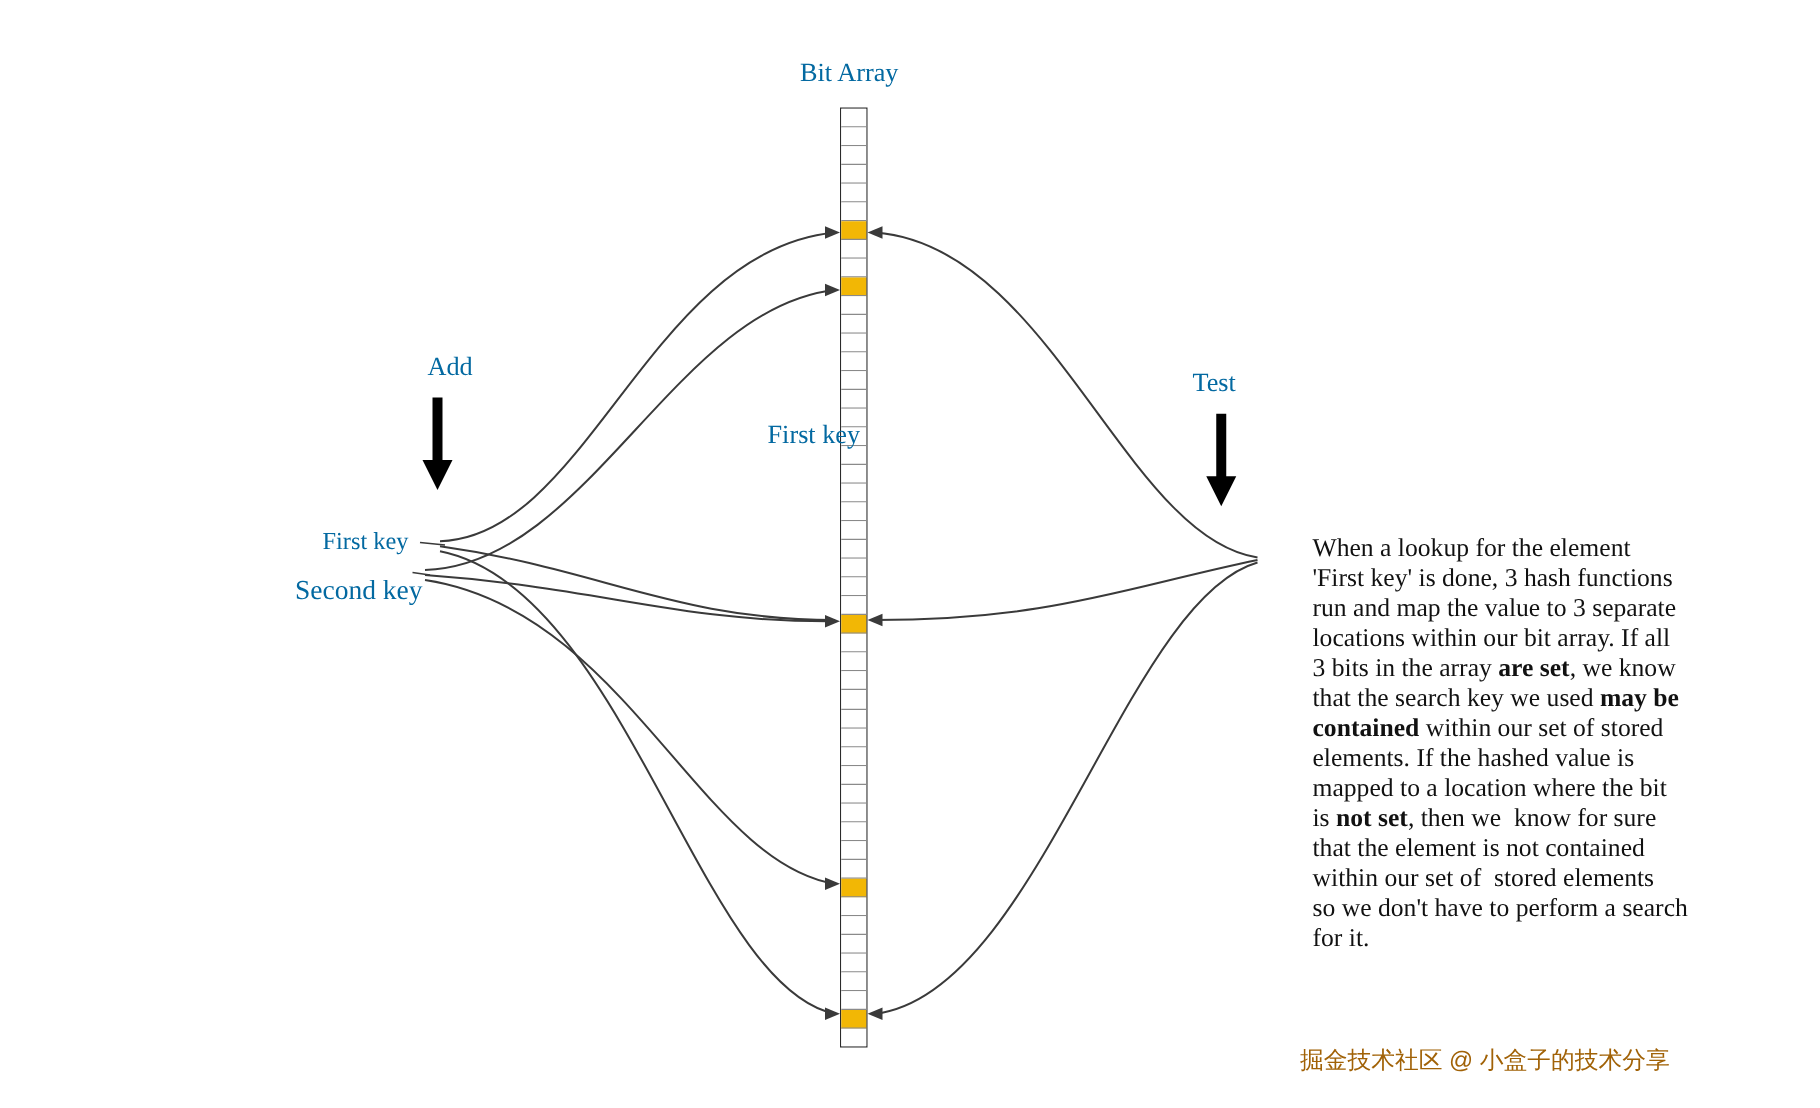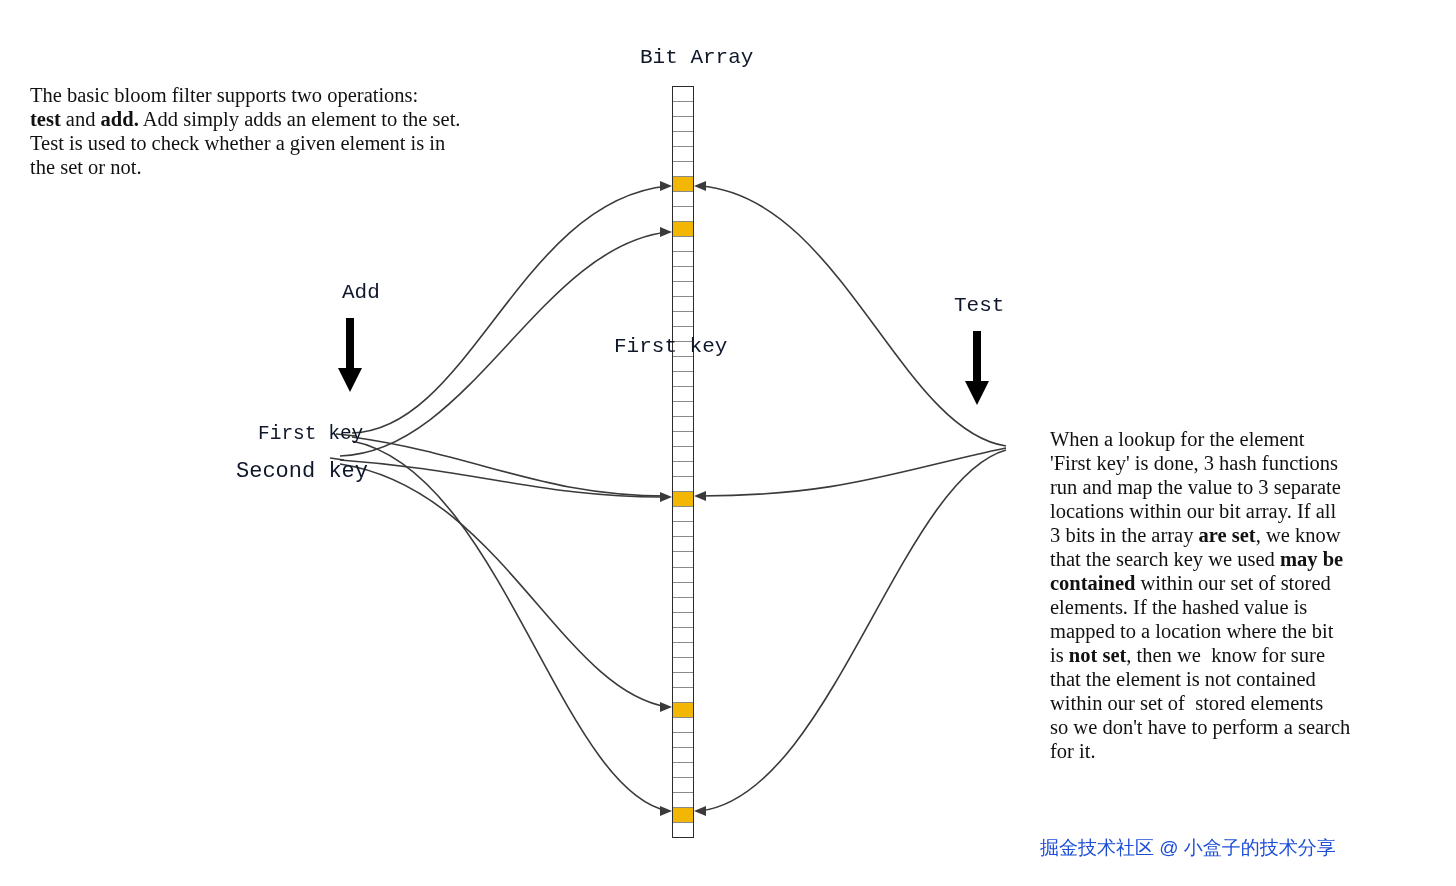--- a/index.html
+++ b/index.html
@@ -21,22 +21,22 @@
   svg.overlay {
     position: absolute;
     left: 0;
     top: 0;
     width: 1456px;
     height: 886px;
     pointer-events: none;
   }
   .txt {
     position: absolute;
-    font-family: Liberation Mono, monospace;
-    color: #0f172a;
+    font-family: Liberation Serif, serif;
+    color: #0369a1;
     white-space: pre;
   }
   .para {
     position: absolute;
     font-family: "Liberation Serif", serif;
     color: #111111;
     line-height: 1.17;
   }
   .para b { font-weight: bold; }
 
@@ -80,21 +80,21 @@
   }
   #label-second-key {
     left: 236px;
     top: 459px;
     font-size: 22px;
   }
   #watermark {
     left: 1040px;
     top: 835px;
     font-size: 19px;
-    color: #1d4ed8;
+    color: #a16207;
     font-family: "Liberation Sans", sans-serif;
   }
 
   
   #bit-array {
     position: absolute;
     left: 672px;
     top: 86px;
     width: 22px;
     height: 752px;
@@ -218,26 +218,20 @@
     </g>
 
     <g stroke="#3a3a3a" stroke-width="1.4">
       <line x1="336" y1="434" x2="356" y2="436"></line>
       <line x1="330" y1="458" x2="344" y2="460"></line>
     </g>
   </svg>
 
   <div class="txt" id="bit-array-title">Bit Array</div>
 
-  <div class="para" id="intro-text">
-    The basic bloom filter supports two operations:<br>
-    <b>test</b> and <b>add.</b> Add simply adds an element to the set.<br>
-    Test is used to check whether a given element is in<br>
-    the set or not.
-  </div>
 
   <div class="para" id="explain-text">
     When a lookup for the element<br>
     'First key' is done, 3 hash functions<br>
     run and map the value to 3 separate<br>
     locations within our bit array. If all<br>
     3 bits in the array <b>are set</b>, we know<br>
     that the search key we used <b>may be</b><br>
     <b>contained</b> within our set of stored<br>
     elements. If the hashed value is<br>

